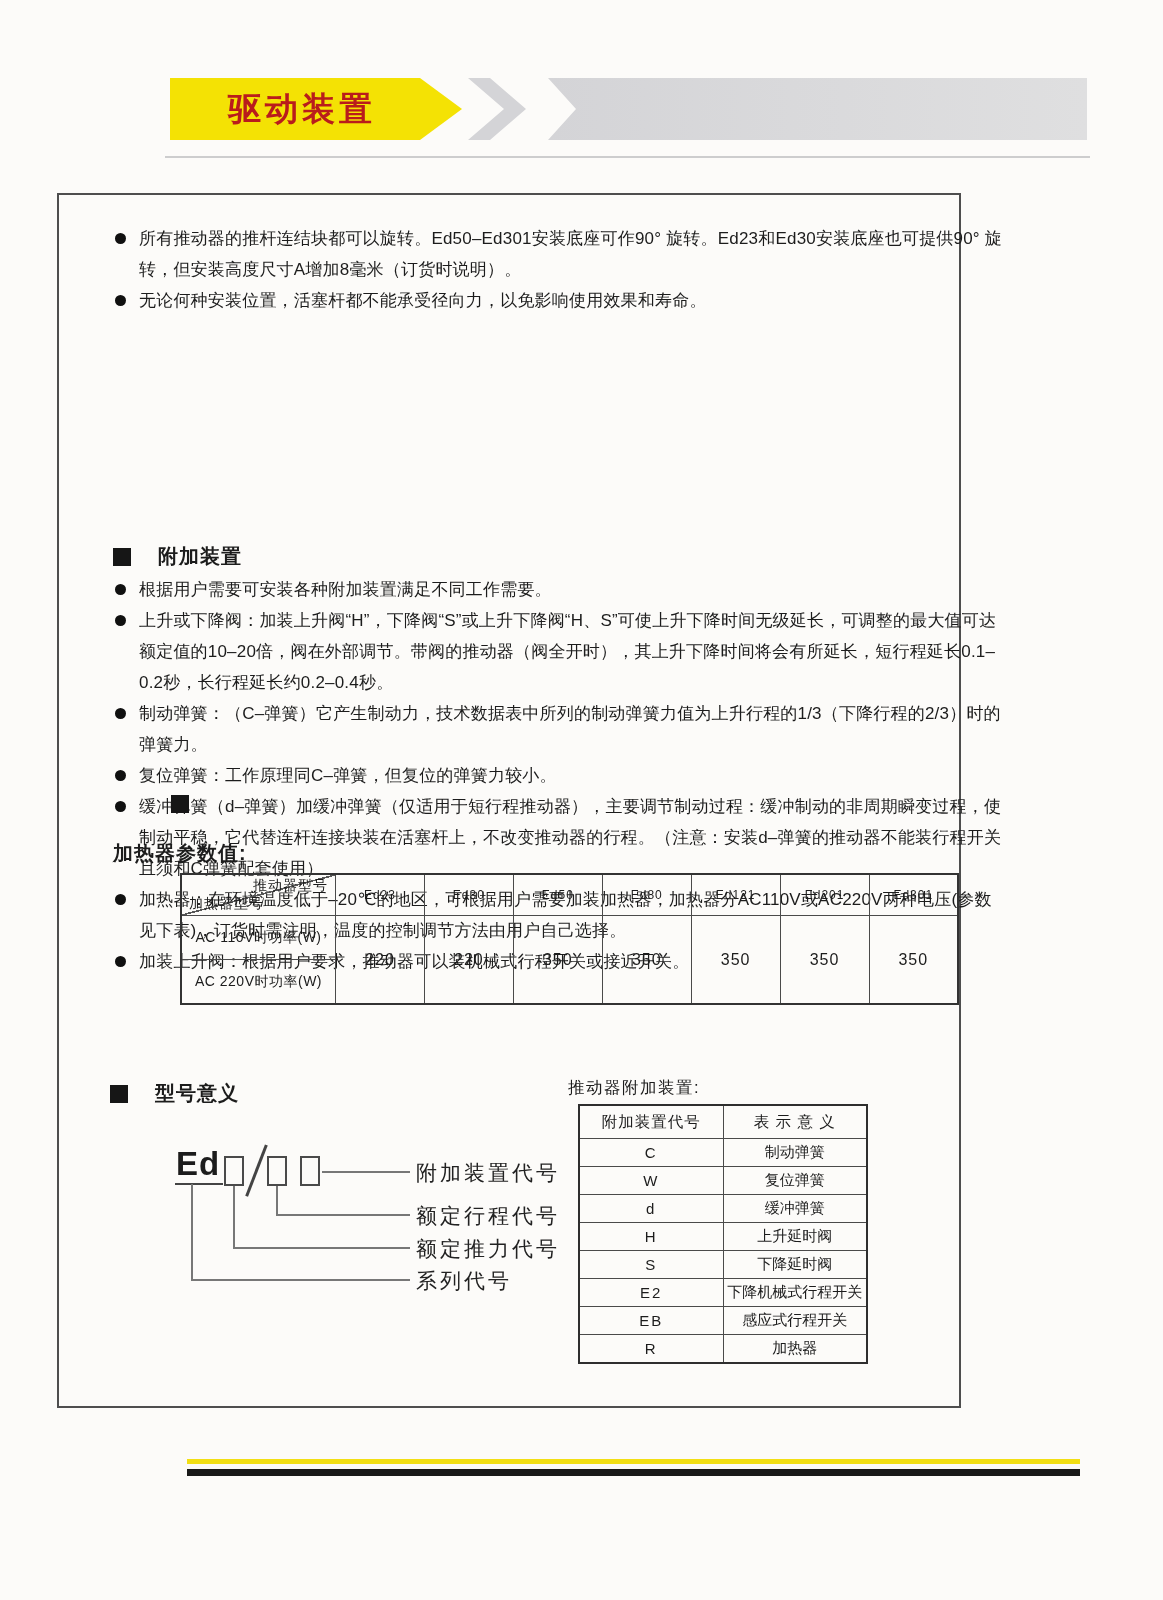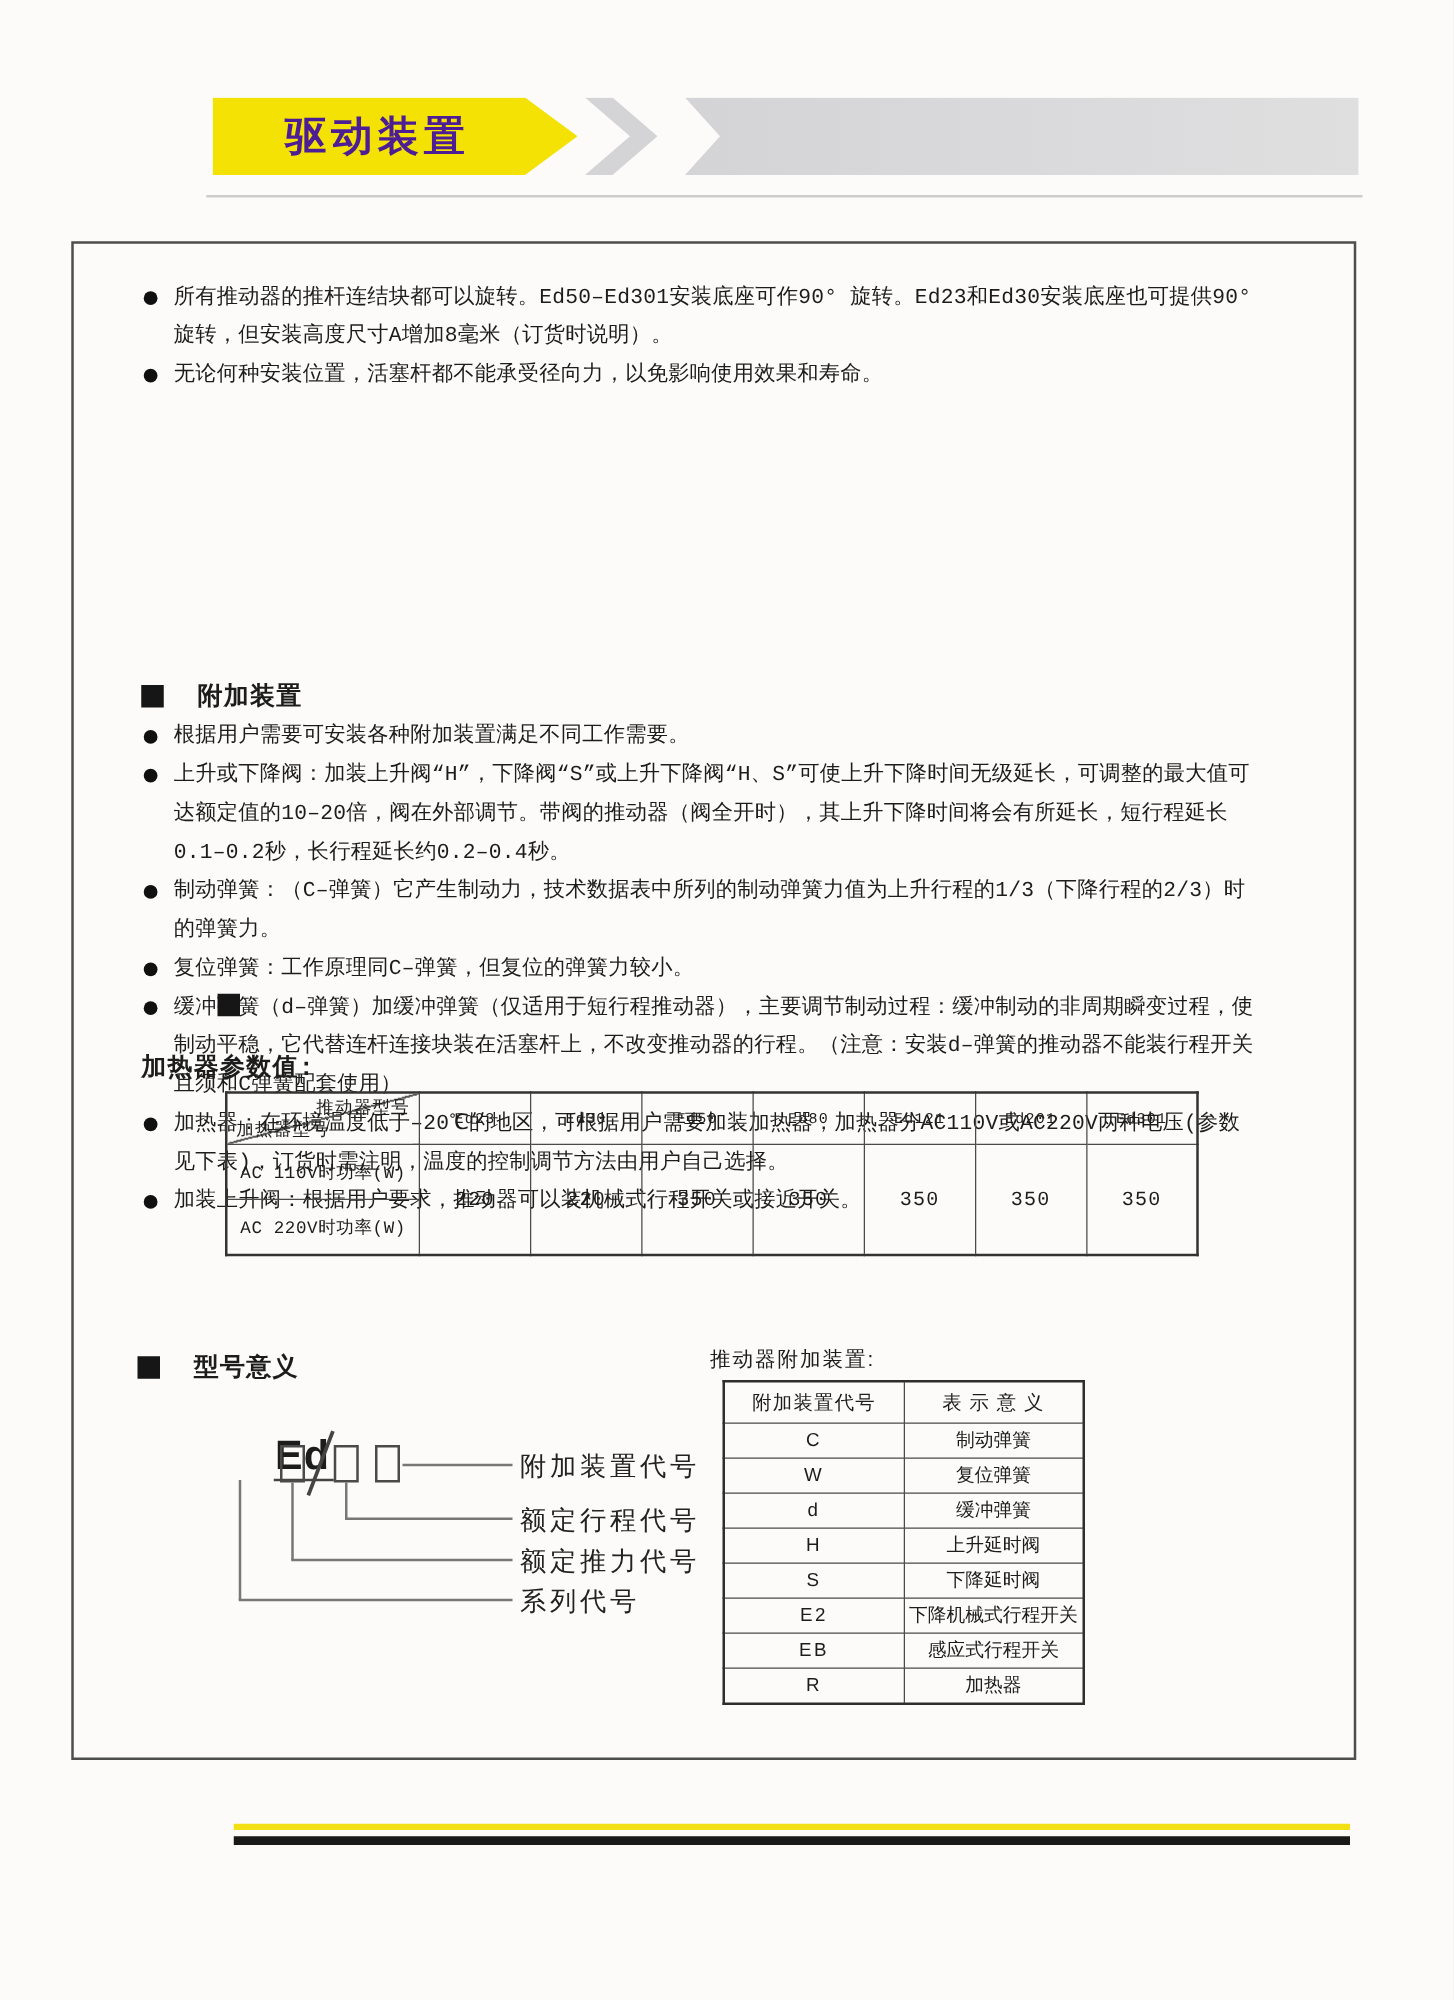--- a/index.html
+++ b/index.html
@@ -12,39 +12,39 @@
     color:#1c1c1c;
     overflow:hidden;
   }
   
   .banner-yellow{
     position:absolute;left:170px;top:78px;width:292px;height:62px;
     background:#f4e204;
     clip-path:polygon(0 0,250px 0,100% 50%,250px 100%,0 100%);
     display:flex;align-items:center;
   }
-  .banner-title{font-size:33px;font-weight:bold;letter-spacing:4px;color:#4c1d95;padding-left:58px;}
+  .banner-title{font-size:33px;font-weight:bold;letter-spacing:4px;color:#b91c1c;padding-left:58px;}
   .chev{
     position:absolute;top:78px;height:62px;width:58px;
     background:#d4d4d7;
     clip-path:polygon(0 0,22px 0,58px 50%,22px 100%,0 100%,36px 50%);
   }
   .chev1{left:468px;}
   .banner-bar{
     position:absolute;left:548px;top:78px;width:539px;height:62px;
     background:linear-gradient(to right,#d4d4d7,#dfdfe0);
     clip-path:polygon(0 0,100% 0,100% 100%,0 100%,28px 50%);
   }
   .banner-underline{
     position:absolute;left:165px;top:156px;width:925px;height:2px;background:#cdcdce;
   }
   
   .main-box{
-    position:absolute;left:57px;top:193px;width:1028px;height:1215px;
-    border:2px solid #4e4e4e;box-sizing:border-box;font-family:Liberation Mono, monospace;
+    position:absolute;left:57px;top:193px;width:904px;height:1215px;
+    border:2px solid #4e4e4e;box-sizing:border-box;
   }
   ul.bullets{list-style:none;margin:0;padding:0;position:absolute;width:895px;}
   ul.bullets li{
     position:relative;padding-left:26px;
     font-size:17px;line-height:31px;letter-spacing:0.2px;
   }
   .dot{
     position:absolute;left:2px;top:10px;width:11px;height:11px;border-radius:50%;background:#101010;
   }
   .intro-list{left:54px;top:28px;}
@@ -76,21 +76,21 @@
   .c-bot{position:absolute;bottom:2px;left:7px;font-size:14px;letter-spacing:1px;}
   table.heater th{font-size:12px;letter-spacing:1px;height:40px;}
   td.rlabel{font-size:14px;height:43px;letter-spacing:0.5px;}
   td.val{font-size:16px;letter-spacing:1px;}
   
   .model-h{left:51px;top:885px;}
   .diagram{position:absolute;left:170px;top:1140px;width:400px;height:165px;}
   .diagram .ln{position:absolute;background:#777;}
   .ed{
     position:absolute;left:5px;top:6px;font-size:33px;font-weight:600;
-    border-bottom:2px solid #444;padding:0 3px 1px 1px;letter-spacing:1px;line-height:36px;margin-left:44px;
+    border-bottom:2px solid #444;padding:0 3px 1px 1px;letter-spacing:1px;line-height:36px;
   }
   .cbox{position:absolute;top:16px;width:20px;height:30px;border:2px solid #4a4a4a;box-sizing:border-box;}
   .box1{left:54px;} .box2{left:97px;} .box3{left:130px;}
   .slash{position:absolute;left:85px;top:3px;width:2.5px;height:55px;background:#444;transform:rotate(21deg);}
   .callout{position:absolute;font-size:21px;letter-spacing:3px;color:#222;white-space:nowrap;}
   .co1{left:246px;top:19px;} .co2{left:246px;top:62px;} .co3{left:246px;top:95px;} .co4{left:246px;top:127px;}
   .h1{left:152px;top:31px;width:88px;height:1.5px;}
   .v2{left:106px;top:46px;width:1.5px;height:29px;}
   .h2{left:106px;top:74px;width:134px;height:1.5px;}
   .v3{left:63px;top:46px;width:1.5px;height:62px;}

